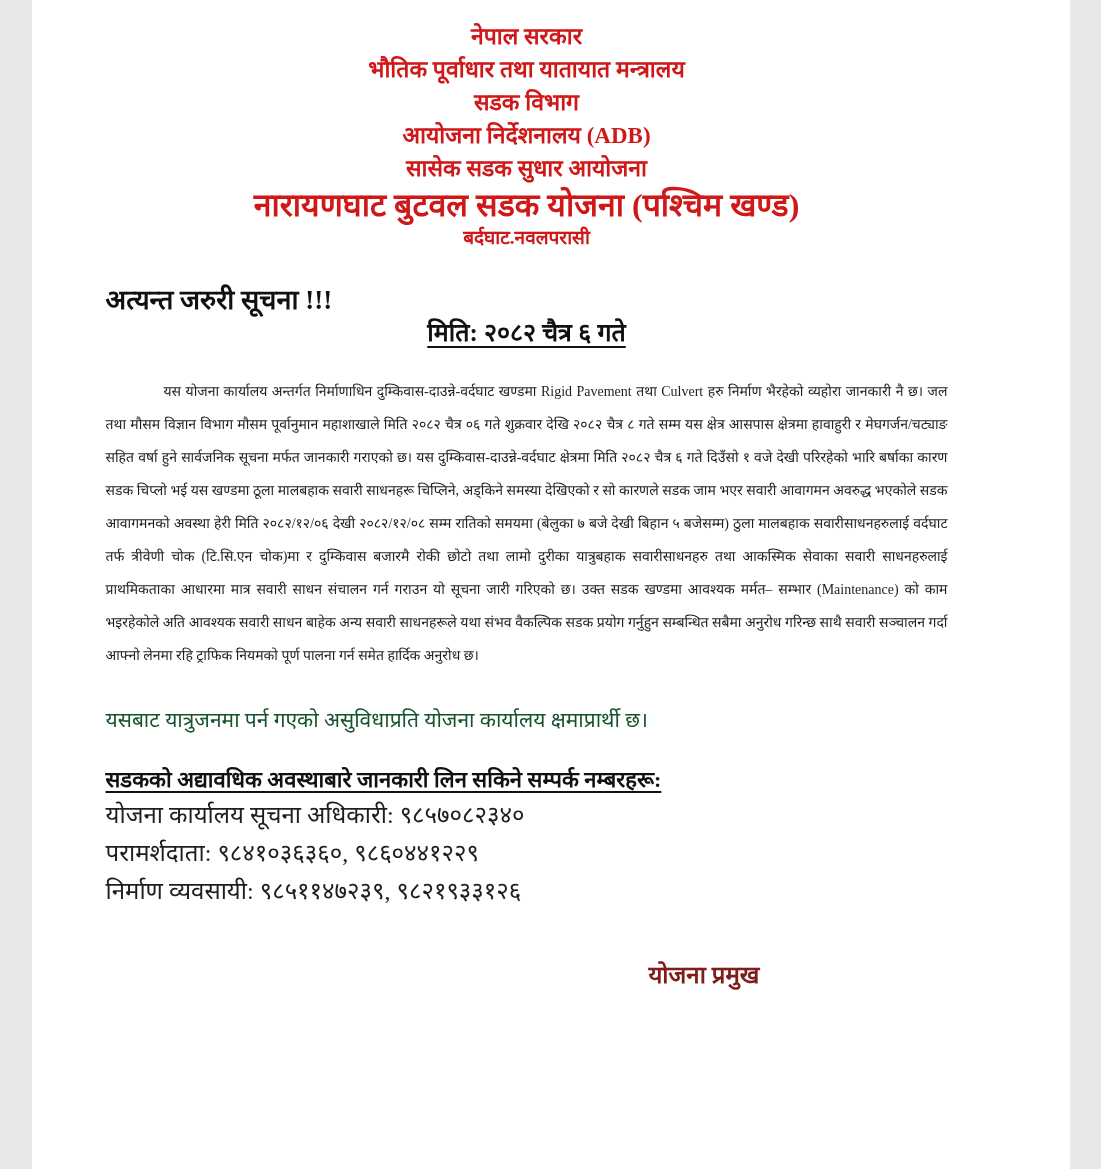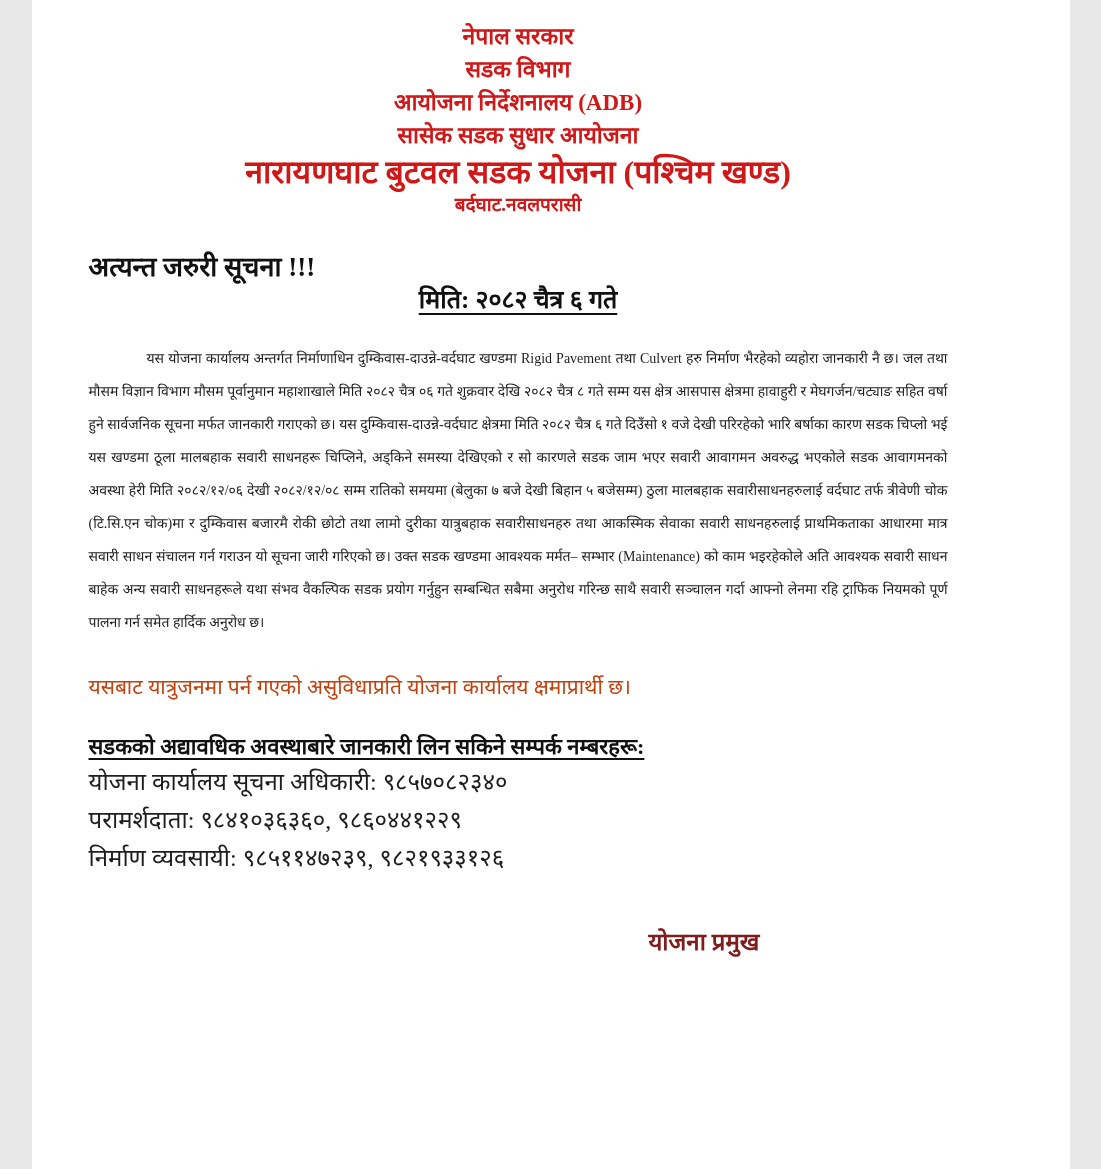--- a/index.html
+++ b/index.html
@@ -6,21 +6,21 @@
   html, body { background: #e8e8e8; }
   body {
     font-family: "Liberation Serif", "DejaVu Serif", serif;
     display: flex; justify-content: center;
   }
   .page {
     width: 1038px;
     height: 1169px;
     background: #ffffff;
     color: #1e1e1e;
-    padding: 20px 122px 0 57px;
+    padding: 20px 122px 0 74px;
     position: relative;
     overflow: hidden;
   }
   
   .letterhead { text-align: center; }
   .lh-line {
     color: #d01818;
     font-weight: bold;
     font-size: 23px;
     line-height: 33px;
@@ -65,21 +65,21 @@
     font-size: 14px;
     line-height: 33px;
     text-align: justify;
     text-indent: 58px;
     color: #1e1e1e;
   }
   .para2 {
     margin-top: 32px;
     font-size: 21px;
     line-height: 33px;
-    color: #c2410c;
+    color: #14532d;
   }
   
   .contacts { margin-top: 28px; font-family: Liberation Serif, serif; }
   .contacts-heading {
     font-weight: bold;
     font-size: 22px;
     line-height: 30px;
     text-decoration: underline;
     text-underline-offset: 4px;
     text-decoration-thickness: 2px;
@@ -103,20 +103,21 @@
     color: #7f1d1d;
   }
 </style>
 </head>
 <body>
 
 <div class="page">
 
   <div class="letterhead">
     <div class="lh-line">नेपाल सरकार</div>
+    <div class="lh-line">भौतिक पूर्वाधार तथा यातायात मन्त्रालय</div>
     <div class="lh-line">सडक विभाग</div>
     <div class="lh-line">आयोजना निर्देशनालय (ADB)</div>
     <div class="lh-line">सासेक सडक सुधार आयोजना</div>
     <div class="lh-title">नारायणघाट बुटवल सडक योजना (पश्चिम खण्ड)</div>
     <div class="lh-subtitle">बर्दघाट.नवलपरासी</div>
   </div>
 
   <div class="notice-head">अत्यन्त जरुरी सूचना !!!</div>
   <div class="notice-date"><span>मिति: २०८२ चैत्र ६ गते</span></div>
 

